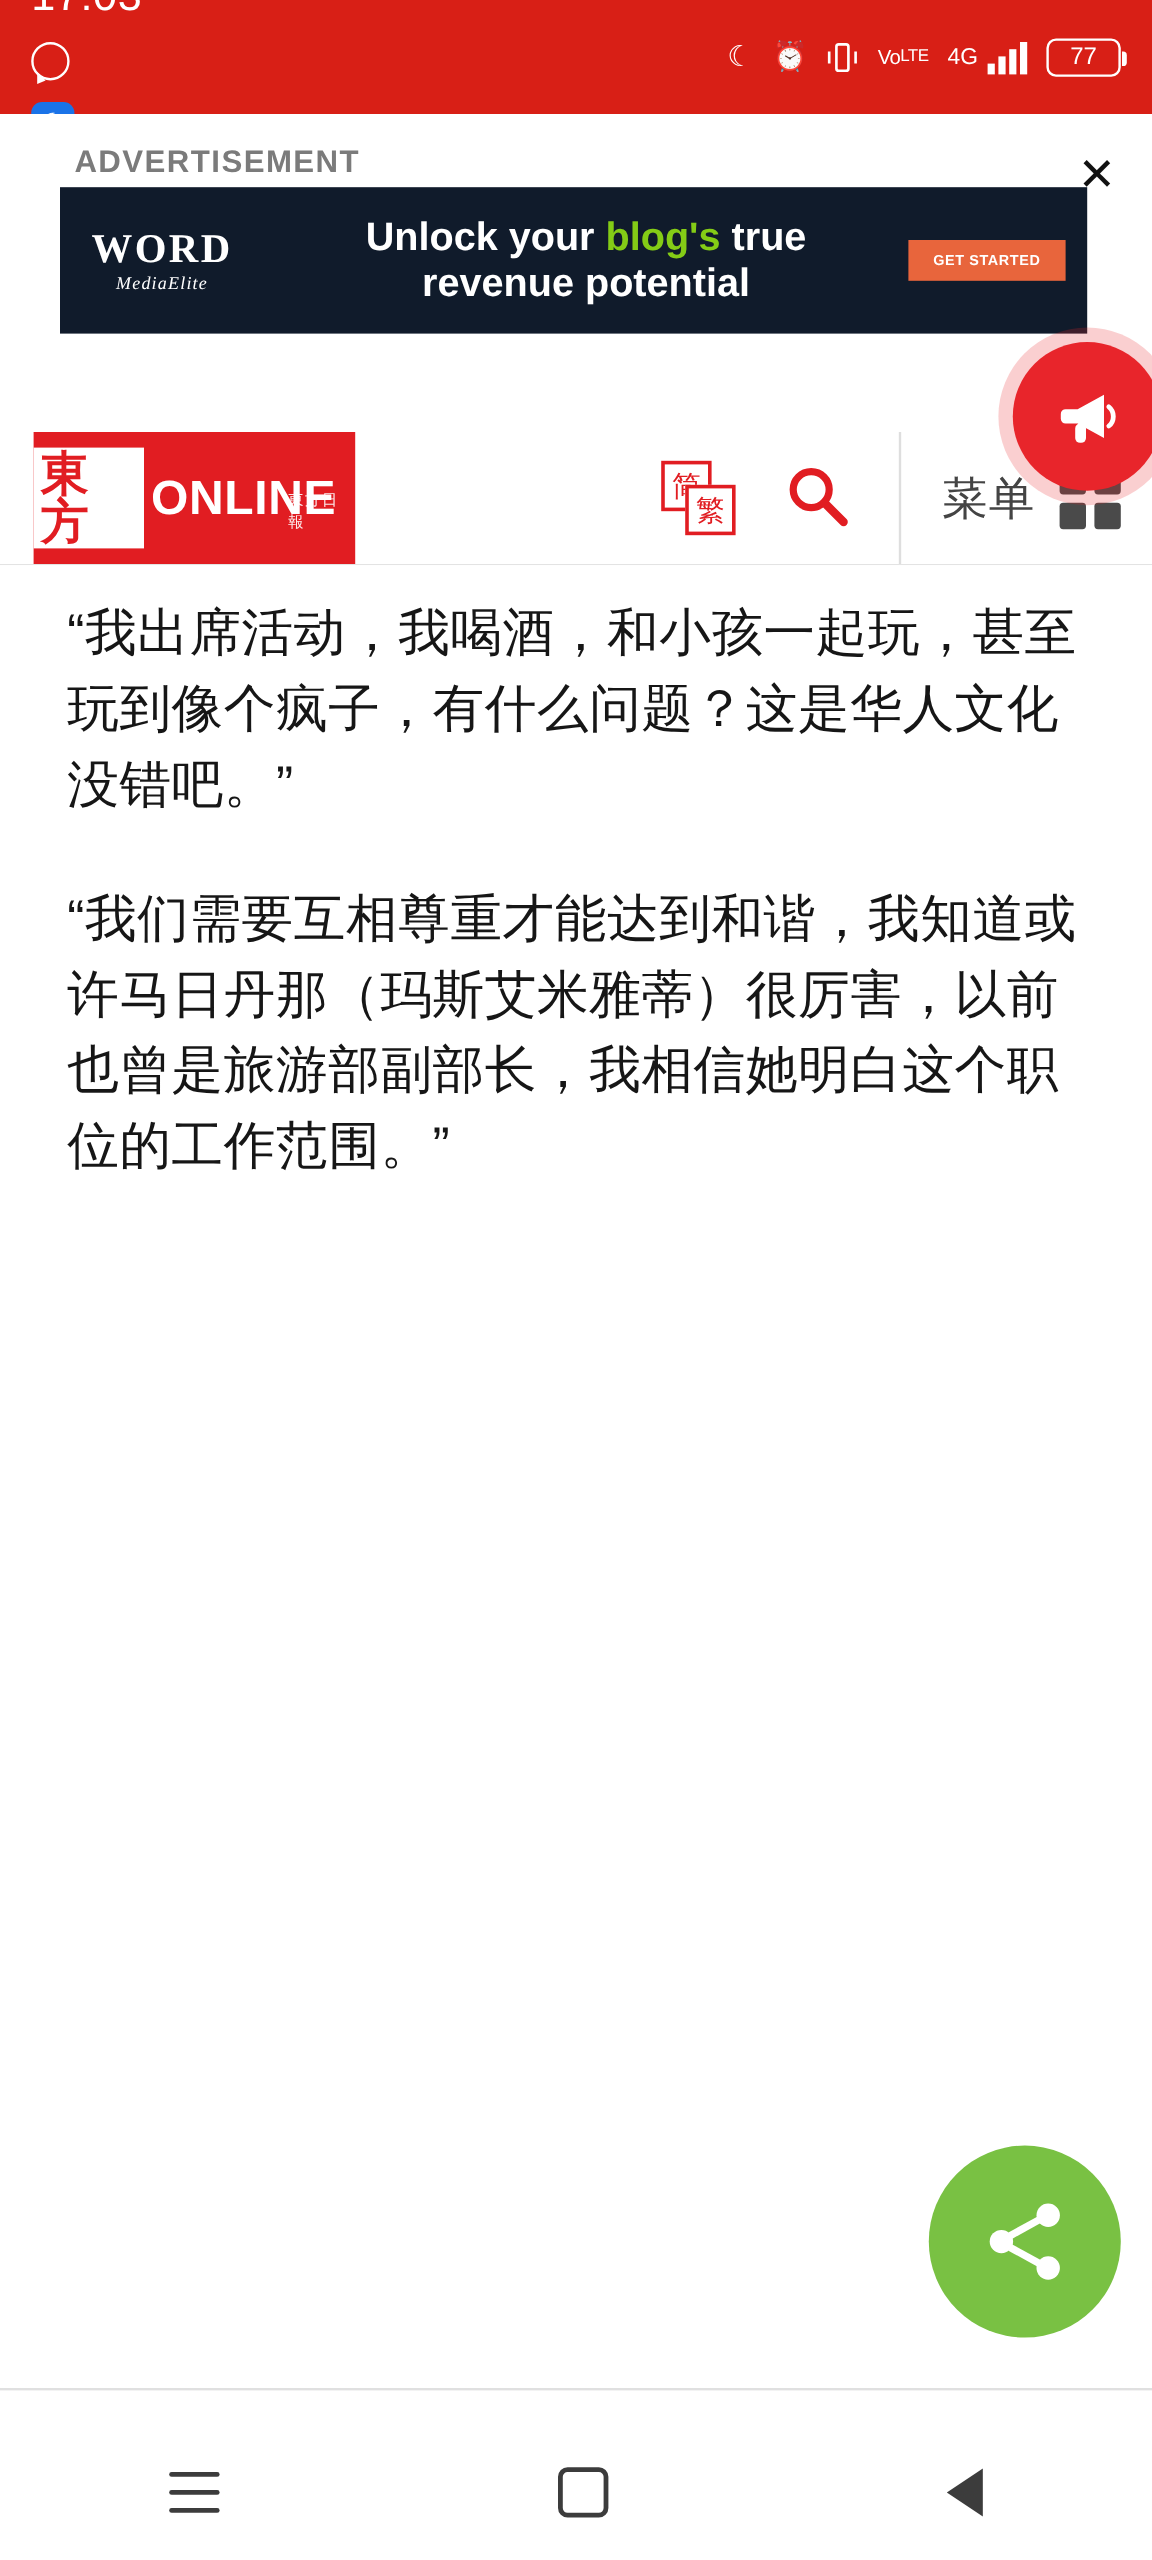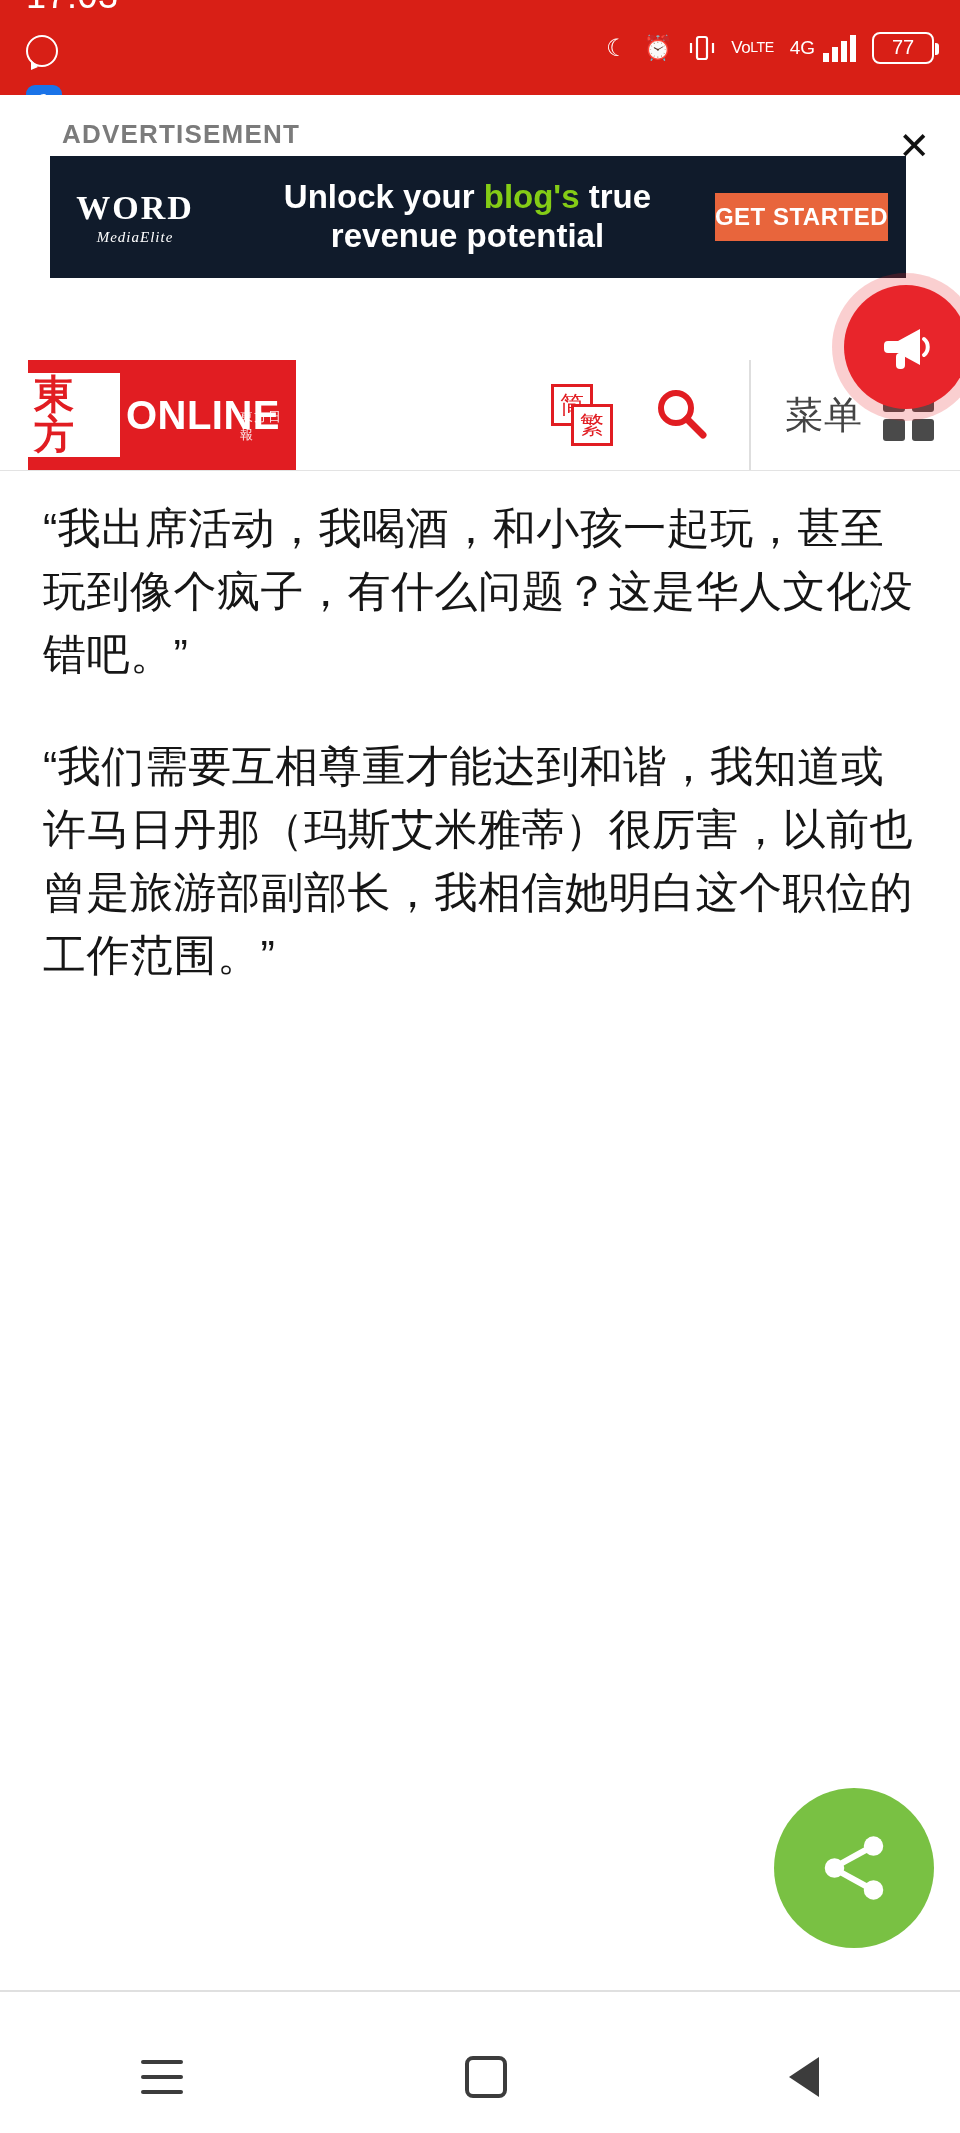--- a/index.html
+++ b/index.html
@@ -184,23 +184,23 @@
     color: #ffffff;
     line-height: 1.18;
   }
   .ad-copy .l1 { font-size: 33px; font-weight: bold; }
   .ad-copy .l2 { font-size: 33px; font-weight: bold; }
   .ad-hl { color: #84cc16; }
   .ad-cta {
     margin-right: 18px;
     background: #e8653c;
     color: #ffffff;
-    font-size: 24px;
+    font-size: 12px;
     font-weight: bold;
-    padding: 10px 0;
+    padding: 10px 21px;
     letter-spacing: 0.5px;
   }
 
   
   .megaphone {
     position: absolute;
     top: 285px; right: -8px;
     width: 124px; height: 124px;
     border-radius: 50%;
     background: #e8252b;
@@ -311,21 +311,21 @@
   
   .article {
     position: absolute;
     top: 471px; left: 0;
     width: 960px;
     padding: 26px 38px 0 38px;
     box-sizing: border-box;
     background: #ffffff;
   }
   .article p {
-    margin: 0 0 48px 5px;
+    margin: 0 0 48px 18px;
     font-family: "Liberation Sans", sans-serif;
     font-size: 43px;
     line-height: 1.47;
     color: #161616;
     letter-spacing: 0.5px;
   }
 
   
   .share-fab {
     position: absolute;

